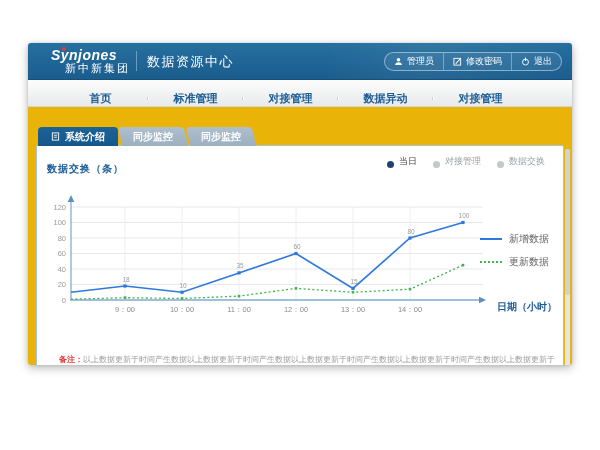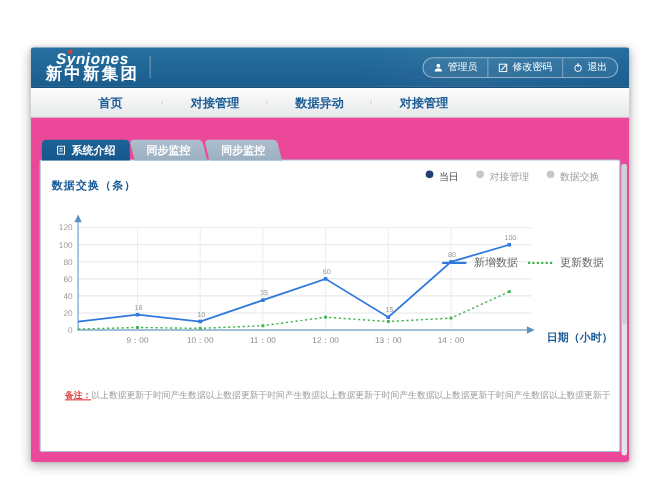--- a/index.html
+++ b/index.html
@@ -1,99 +1,100 @@
 <!DOCTYPE html>
 <html><head>
 <meta charset="utf-8">
 <style>
   * { margin:0; padding:0; box-sizing:border-box; }
   html,body { width:600px; height:450px; }
   body { background:#ffffff; font-family:"Liberation Sans","DejaVu Sans",sans-serif; overflow:hidden; }
   .window{
-    position:absolute; left:28px; top:43px; width:544px; height:377px;
+    position:absolute; left:28px; top:43px; width:544px; height:322px;
     background:#edf0f1; border-radius:3px;
     box-shadow:0 3px 10px rgba(0,0,0,.28), 0 0 3px rgba(0,0,0,.12);
     overflow:hidden;
   }
   
   .hdr{
     position:relative; height:37px;
     background:linear-gradient(180deg,#26709f 0%,#1f6596 55%,#1b5d8d 100%);
     border-bottom:1px solid #164f79;
     display:flex; align-items:center; padding:0 10px; color:#fff;
   }
   .hdr::after{content:""; position:absolute; right:0; top:0; width:45%; height:100%;
     background:linear-gradient(100deg,rgba(255,255,255,0) 0%,rgba(255,255,255,.05) 40%,rgba(255,255,255,0) 100%); pointer-events:none;}
   .logo{ position:relative; width:92px; text-align:center; line-height:1.05; }
   .logo-en{ font-size:14px; font-weight:bold; font-style:italic; letter-spacing:.5px; }
-  .logo-cn{ font-size:15px; font-weight:bold; letter-spacing:2px; }
+  .logo-cn{ font-size:11px; font-weight:normal; letter-spacing:2px;text-align:right; }
   .logo-dot{ position:absolute; left:24px; top:-1px; width:4px; height:4px; background:#e23c2e; border-radius:50%; }
   .hdr-div{ width:1px; height:20px; background:rgba(255,255,255,.35); margin:0 10px 0 6px; }
   .app-title{ font-size:13px; letter-spacing:1.5px; padding-top:2px; }
   .user-pill{ margin-left:auto; display:flex; align-items:center;
     border:1px solid rgba(255,255,255,.45); border-radius:10px;
     background:rgba(255,255,255,.07); height:19px; overflow:hidden; }
   .user-btn{ display:flex; align-items:center; gap:4px; border:none; background:transparent;
     color:#fff; font-size:9px; padding:0 9px; height:100%; cursor:pointer; font-family:inherit;}
   .user-btn + .user-btn{ border-left:1px solid rgba(255,255,255,.35); }
   .user-btn svg{ width:9px; height:9px; display:block; }
   
   .nav{ height:27px; background:linear-gradient(180deg,#fdfdfd,#e7e9ea);
-    border-bottom:1px solid #d3d6d8; display:flex; align-items:center; padding-left:25px; }
+    border-bottom:1px solid #d3d6d8; display:flex; align-items:flex-end; padding-left:25px; }
   .nav-item{ width:95px; display:flex; align-items:center; justify-content:center;
     font-size:11px; font-weight:bold; color:#1a5c96; cursor:pointer; position:relative; }
   .nav-item:not(:last-child)::after{ content:""; position:absolute; right:0; top:6px; bottom:6px;
     width:1px; background:#c9cdd0; box-shadow:1px 0 0 #ffffff; }
   
-  .content{ position:relative; height:313px; background:#ec4899; }
+  .content{ position:relative; height:313px; background:#eab308; }
   .tabs{ display:flex; gap:2px; padding:20px 0 0 10px; height:39px; position:relative; z-index:2; }
   .tab{ height:19px; display:flex; align-items:center; gap:5px; padding:0 13px;
     font-size:10px; font-weight:bold; color:#fff; border-radius:4px 4px 0 0; cursor:pointer; }
   .tab.active{ background:linear-gradient(180deg,#1d6397,#15578c); }
   .tab.inactive{ background:linear-gradient(180deg,#aebfce,#9bb0c1); transform:skewX(14deg); }
   .tab.inactive > span{ display:inline-block; transform:skewX(-14deg); }
   .tab svg{ width:9px; height:9px; }
   .panel{ position:absolute; left:8px; right:8px; top:38px; height:266px;
     background:#fff; border:1px solid #a9c3d8; border-radius:2px; }
   
   .ranges{ position:absolute; top:9px; right:18px; display:flex; gap:16px; align-items:center; }
-  .range{ display:flex; align-items:flex-start; gap:5px; font-size:9px; color:#9aa0a6; cursor:pointer; }
+  .range{ display:flex; align-items:flex-end; gap:5px; font-size:9px; color:#9aa0a6; cursor:pointer; }
   .range .dot{ width:7px; height:7px; border-radius:50%; background:#c3c8cd; }
   .range.selected{ color:#40444a; }
   .range.selected .dot{ background:#203f73; }
   
   .ylabel{ position:absolute; left:10px; top:16px; font-size:10px; font-weight:bold; color:#1a5a96; letter-spacing:1px; }
   .chart-wrap{ position:absolute; left:6px; top:46px; }
   svg.chart text{ font-family:"Liberation Sans","DejaVu Sans",sans-serif; }
   .xlabel{ position:absolute; right:6px; top:154px; font-size:10px; font-weight:bold; color:#1a5a96; }
-  .legend{ position:absolute; right:14px; top:86px; display:flex; gap:9px; }
+  .legend{ position:absolute; right:14px; top:86px; display:flex; flex-direction:column; gap:9px; }
   .legend-row{ display:flex; align-items:center; gap:7px; font-size:10px; color:#666; }
   .key-line{ width:22px; height:0; border-top:2px solid #2e78de; }
   .key-line.dotted{ border-top:2px dotted #3cb54a; }
   
   .note{ position:absolute; left:22px; top:208px; font-size:8px; color:#9b9b9b;
     white-space:nowrap; overflow:hidden; max-width:500px; }
-  .note .pfx{ color:#e03a3a; font-weight:bold;text-decoration:underline; }
+  .note .pfx{ color:#e03a3a; font-weight:bold; }
   
   .vscroll{ position:absolute; right:2px; top:42px; bottom:6px; width:5px;
     background:#e3e6e9; border-radius:3px; }
   .vscroll .thumb{ position:absolute; top:0; width:5px; height:55%; background:#cdd2d7; border-radius:3px; }
 </style>
 </head>
 <body>
 
 <div class="window">
 
   <div class="hdr">
     <div class="logo">
       <span class="logo-dot"></span>
       <div class="logo-en">Synjones</div>
       <div class="logo-cn">新中新集团</div>
     </div>
     <div class="hdr-div"></div>
+    <div class="app-title">数据资源中心</div>
 
     <div class="user-pill">
       <button class="user-btn">
         <svg viewBox="0 0 10 10">
             <circle cx="5" cy="3" r="1.9" fill="#fff"></circle>
             <path d="M1.2 9c0-2.1 1.7-3.3 3.8-3.3S8.8 6.9 8.8 9z" fill="#fff"></path>
           </svg>
         <span>管理员</span>
       </button>
       <button class="user-btn">
@@ -109,20 +110,23 @@
             <line x1="5" y1="0.6" x2="5" y2="4.4" stroke="#fff" stroke-width="1.2"></line>
           </svg>
         <span>退出</span>
       </button>
     </div>
   </div>
 
   <div class="nav">
     <div class="nav-item">
         <span>首页</span>
+      </div>
+    <div class="nav-item">
+        <span>标准管理</span>
       </div>
     <div class="nav-item">
         <span>对接管理</span>
       </div>
     <div class="nav-item">
         <span>数据异动</span>
       </div>
     <div class="nav-item">
         <span>对接管理</span>
       </div>

